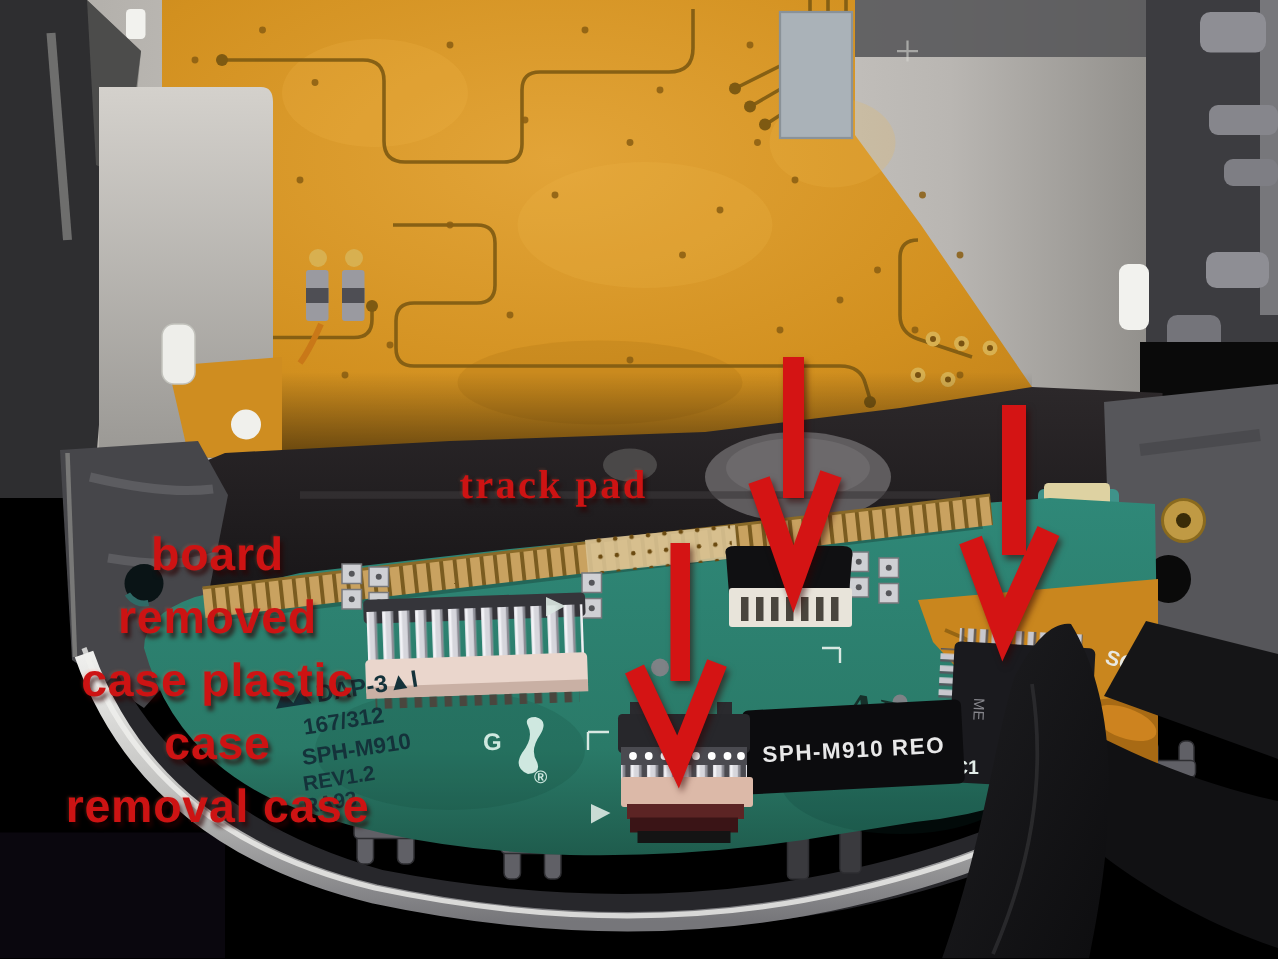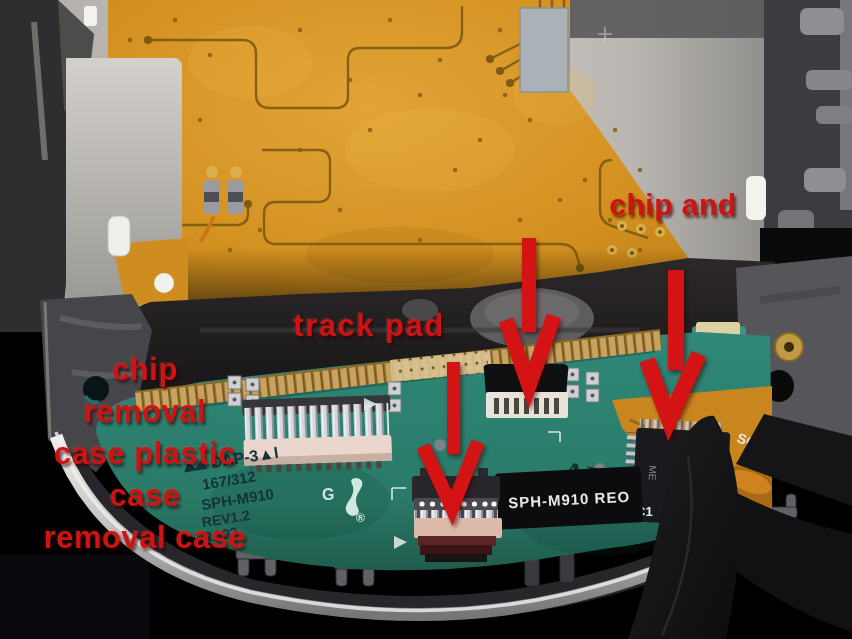--- a/index.html
+++ b/index.html
@@ -4,21 +4,21 @@
 <style>
   html,body{margin:0;padding:0;background:#000;}
   #stage{position:relative;width:852px;height:639px;overflow:hidden;background:#000;
          font-family:"Liberation Sans",sans-serif;}
   #scene{position:absolute;left:0;top:0;}
   .ann{position:absolute;color:#cd1313;font-weight:bold;text-align:center;
        text-shadow:2px 3px 3px rgba(45,0,0,.65),-1px -1px 2px rgba(255,110,70,.18);
        letter-spacing:.5px;line-height:1.1;}
   #ann-digitizer{left:360px;top:160px;width:208px;font-size:31px;line-height:34px;}
   #ann-chip{left:583px;top:186px;width:180px;font-size:30px;line-height:37px;}
-  #ann-trackpad{left:269px;top:309px;width:200px;font-size:31px;letter-spacing:1.5px;}
+  #ann-trackpad{left:269px;top:309px;width:200px;font-size:27px;letter-spacing:1.5px;font-family:Liberation Serif, serif;}
   #ann-board{left:30px;top:349px;width:230px;font-size:31px;line-height:42px;}
   #arrows{filter:drop-shadow(2px 3px 2px rgba(50,0,0,.55));}
 </style>
 </head>
 <body>
 
 <div id="stage">
 
 <svg id="scene" width="852" height="639" viewBox="0 0 852 639">
   <defs>
@@ -416,28 +416,27 @@
       <rect x="447" y="362" width="13" height="92" fill="#d41414" stroke="none"></rect>
       <polyline points="423,446 452,508 478,442" stroke-width="14"></polyline>
     </g>
   </g>
 </svg>
 
 <div class="ann" id="ann-digitizer">
 </div>
 
 <div class="ann" id="ann-chip">
-  <div>chip and</div>
 </div>
 
 <div class="ann" id="ann-trackpad">
   <div>track pad</div>
 </div>
 
 <div class="ann" id="ann-board">
-  <div>chip</div>
-  <div>removal</div>
+  <div>board</div>
+  <div>removed</div>
   <div>case plastic</div>
   <div>case</div>
   <div>removal case</div>
 </div>
 
 </div>
 
 </body></html>

